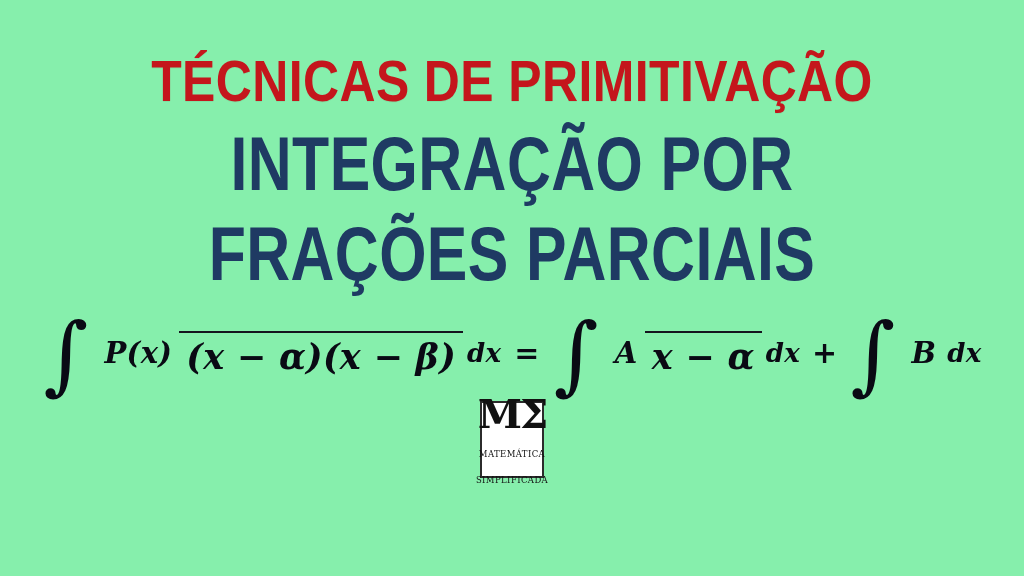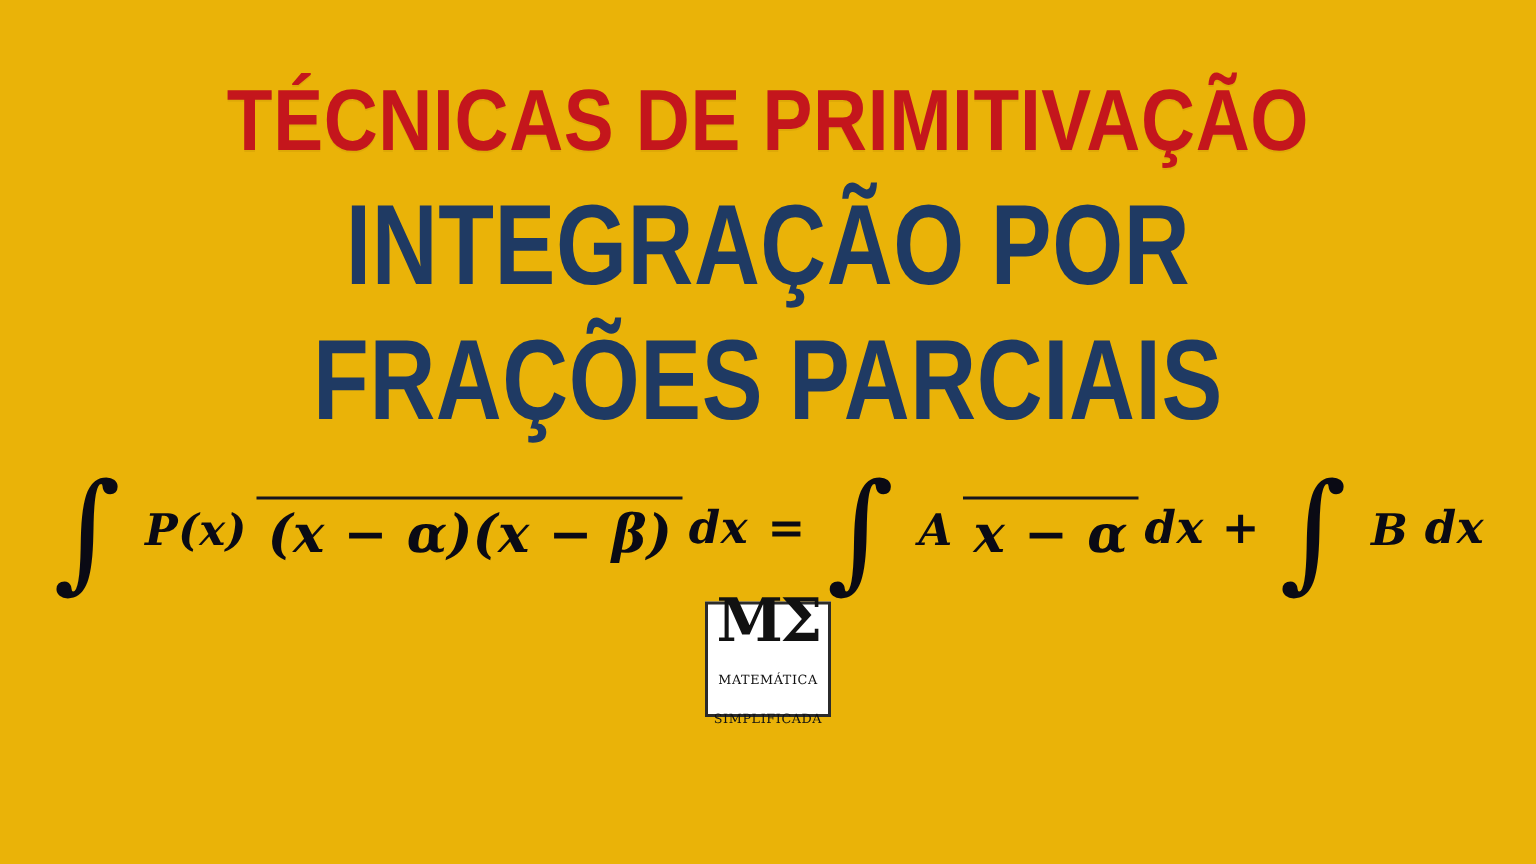--- a/index.html
+++ b/index.html
@@ -11,21 +11,21 @@
     height: 576px;
     background: #ffffff;
     font-family: "Liberation Sans", sans-serif;
     overflow: hidden;
   }
 
   .slide {
     position: relative;
     width: 1024px;
     height: 576px;
-    background: #eab308;
+    background: #86efac;
     display: flex;
     flex-direction: column;
     align-items: center;
   }
 
   
   .title-block {
     width: 100%;
     text-align: center;
     padding-top: 52px;
@@ -112,21 +112,21 @@
   }
 
   .frac .den {
     padding: 3px 7px 0 7px;
     font-size: 35px;
     border-top: 2px solid #14141e;
   }
 
   .opd {
     padding: 0 1px;
-    font-size: 30px;
+    font-size: 26px;
   }
 
   .opeq {
     padding: 0 12px;
     font-size: 30px;
     font-style: italic;
   }
 
   .opplus {
     padding: 0 11px;
@@ -135,21 +135,21 @@
   }
 
   
   .logo-area {
     margin-top: 22px;
     display: flex;
     justify-content: center;
   }
 
   .logo-box {
-    width: 84px;
+    width: 64px;
     height: 77px;
     border: 2px solid #2b2b2b;
     background: #ffffff;
     display: flex;
     flex-direction: column;
     align-items: center;
     justify-content: center;
     padding: 3px 0 2px 0;
     box-sizing: border-box;
   }

